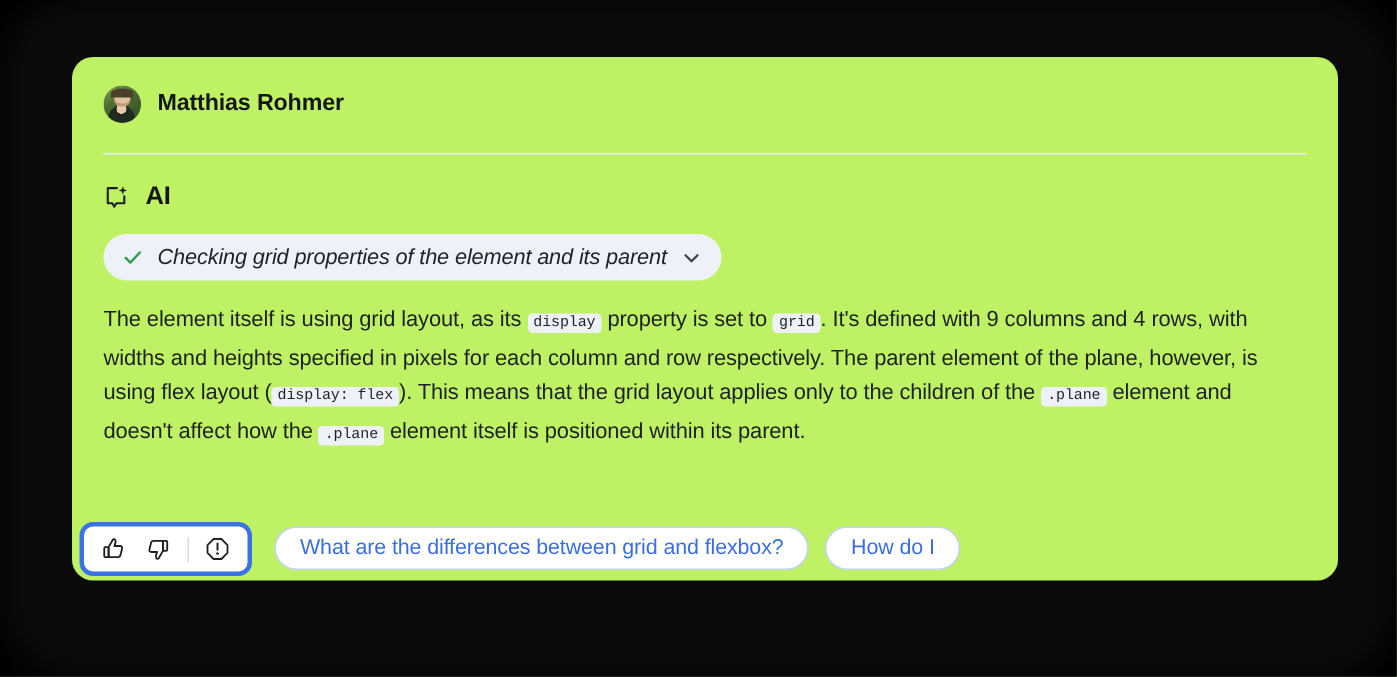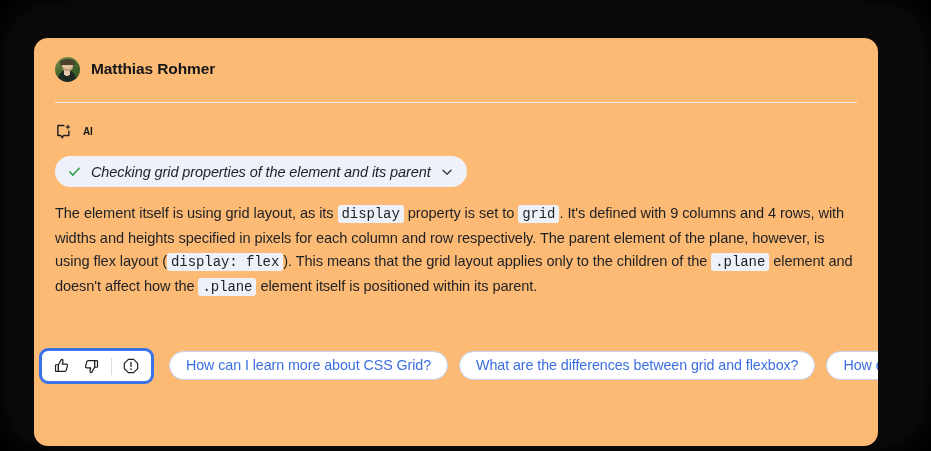--- a/index.html
+++ b/index.html
@@ -32,25 +32,25 @@
     height: 427px;
     border-radius: 34px;
     background: #0a0a0a;
     box-shadow: 0 0 26px 10px rgba(255,255,255,0.045),
                 0 0 60px 22px rgba(255,255,255,0.02);
   }
 
   
   .card {
     position: absolute;
-    left: 34px;
+    left: 48px;
     top: 38px;
     width: 844px;
-    height: 408px;
-    background: #fdba74;
+    height: 349px;
+    background: #bef264;
     border-radius: 14px;
     overflow: hidden;
   }
 
   
   .user-block {
     padding: 18px 22px 0 21px;
   }
   .user-head {
     display: flex;
@@ -117,21 +117,21 @@
     gap: 9px;
     height: 22px;
   }
   .ai-icon {
     width: 19px;
     height: 19px;
     flex: 0 0 auto;
     display: block;
   }
   .ai-label {
-    font-size: 10px;
+    font-size: 17px;
     font-weight: 700;
     color: #141619;
     letter-spacing: -0.1px;
   }
 
   
   .pill {
     margin-top: 14px;
     display: inline-flex;
     align-items: center;
@@ -156,21 +156,21 @@
   .answer {
     margin-top: 15px;
     font-size: 14.6px;
     line-height: 23.5px;
     color: #1d2025;
     letter-spacing: -0.08px;
     width: 800px;
   }
   .answer code {
     font-family: "Liberation Mono", "DejaVu Sans Mono", monospace;
-    font-size: 14px;
+    font-size: 10px;
     background: #eef1f9;
     border-radius: 3px;
     padding: 1px 4px;
     color: #1d2025;
     white-space: pre;
   }
 
   
   .footer {
     position: absolute;
@@ -310,19 +310,18 @@
       <button class="icon-btn">
         <svg width="18" height="18" viewBox="0 0 20 20" fill="none">
           <path d="M7.1 2.6 H12.9 L17.4 7.1 V12.9 L12.9 17.4 H7.1 L2.6 12.9 V7.1 Z" stroke="#1d2025" stroke-width="1.35" stroke-linejoin="round"></path>
           <path d="M10 6 V10.6" stroke="#1d2025" stroke-width="1.45" stroke-linecap="round"></path>
           <circle cx="10" cy="13.4" r="0.95" fill="#1d2025"></circle>
         </svg>
       </button>
     </div>
 
     <div class="chips">
-      <button class="chip">How can I learn more about CSS Grid?</button>
       <button class="chip">What are the differences between grid and flexbox?</button>
       <button class="chip">How do I</button>
     </div>
 
   </div>
 </div>
 
 </body></html>

